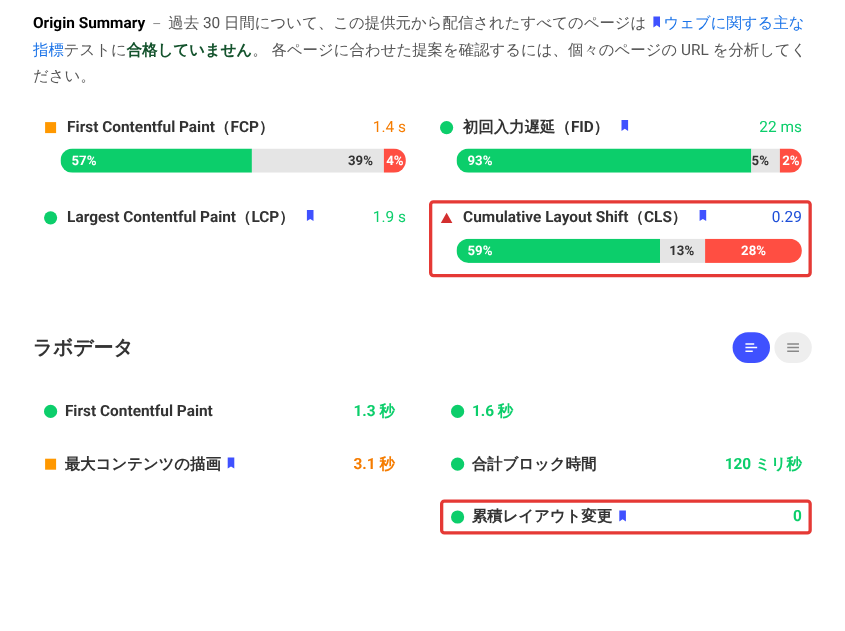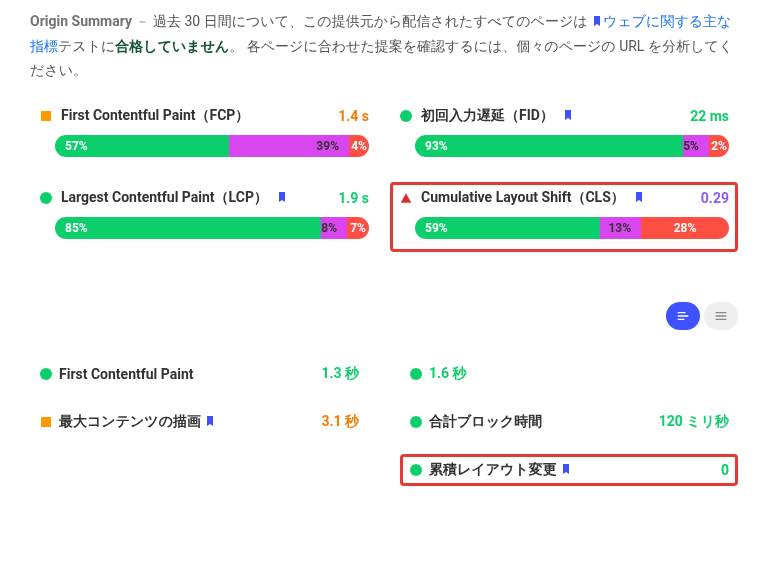--- a/index.html
+++ b/index.html
@@ -5,21 +5,21 @@
   * { box-sizing: border-box; margin: 0; padding: 0; }
   body {
     font-family: -apple-system, BlinkMacSystemFont, "Segoe UI", Roboto, "Hiragino Kaku Gothic Pro", "Meiryo", sans-serif;
     background: #fff;
     color: #333;
     width: 768px;
     padding: 10px 30px 20px 30px;
     font-size: 14px;
   }
   .summary-header { margin-bottom: 18px; line-height: 1.7; color:#555;}
-  .summary-title { font-weight: 700; color: #737373; }
+  .summary-title { font-weight: 700; color: #000000; }
   .summary-dash { color:#888; }
   .flag-icon { display:inline-block; vertical-align:-1px; }
   .flag-icon svg { width:12px; height:12px; }
   a.web-link { color: #1a73e8; text-decoration:none; }
   .fail-text { color: #14532d; font-weight:700; }
   .metrics-grid {
     display:grid;
     grid-template-columns: 1fr 1fr;
     column-gap: 32px;
     row-gap: 28px;
@@ -27,26 +27,26 @@
     gap: 12px;
   }
   .metric { padding: 4px 6px 10px 6px; border:3px solid transparent; border-radius:4px;}
   .metric.hl { border-color:#e53935; }
   .metric-head { display:flex; align-items:center; gap:8px; margin-bottom:10px;}
   .bullet { width:14px; height:14px; display:inline-flex; align-items:center; justify-content:center;}
   .bullet.circle-green::before{content:"";width:12px;height:12px;border-radius:50%;background:#0cce6b;display:block;}
   .bullet.square-orange::before{content:"";width:10px;height:10px;background:#ff9800;display:block;}
   .bullet.triangle-red svg{width:14px;height:14px;}
   .metric-name { font-weight:700; color:#333; flex:0 1 auto;}
-  .metric-value { margin-left:auto; font-weight:700; }
-  .val-green{color:#0cce6b;} .val-orange{color:#f57c00;} .val-red{color:#8b5cf6;}
+  .metric-value { margin-left:auto; font-weight:400; }
+  .val-green{color:#0cce6b;} .val-orange{color:#f57c00;} .val-red{color:#1d4ed8;}
   .bar { display:flex; height:22px; border-radius:11px; overflow:hidden; font-size:12px; font-weight:700; color:#fff;margin-left:16px;}
   .seg { display:flex; align-items:center; padding:0 10px;}
   .seg.g{background:#0cce6b;}
-  .seg.o{background:#d946ef; color:#333; justify-content:flex-end;padding-left:16px;}
+  .seg.o{background:#e5e5e5; color:#333; justify-content:flex-end;padding-left:16px;}
   .seg.r{background:#ff4e42; justify-content:center;}
   .section-head { display:flex; align-items:center; margin: 40px 0 28px 0;}
   .section-title{ font-weight:700; font-size:18px; color:#333;}
   .view-toggle { margin-left:auto; display:flex; gap:4px;}
   .tog-btn{ width:34px; height:28px; border-radius:14px; display:flex; align-items:center; justify-content:center; background:#eee; cursor:pointer;}
   .tog-btn.active{ background:#3f51ff; }
   .tog-btn svg{width:16px;height:16px;}
   .lab-grid{ display:grid; grid-template-columns:1fr 1fr; column-gap:32px; row-gap:16px;}
   .lab-row{ display:flex; align-items:center; gap:6px; padding:4px 6px; border:3px solid transparent; border-radius:4px;}
   .lab-row.hl{ border-color:#e53935;}
@@ -97,25 +97,20 @@
     </div>
     <div class="metric">
     <div class="metric-head">
       <span class="bullet circle-green"></span>
       <span class="metric-name">Largest Contentful Paint（LCP）</span>
       <span class="flag-icon"><svg viewBox="0 0 24 24">
             <path fill="#3f51ff" d="M6 2h12v20l-6-4-6 4z"></path>
           </svg></span>
       <span class="metric-value val-green">1.9 s</span>
     </div>
-    <div class="bar">
-      <div class="seg g" style="width:85%">85%</div>
-      <div class="seg o" style="width:8%">8%</div>
-      <div class="seg r" style="width:7%">7%</div>
-    </div>
     </div>
     <div class="metric hl">
     <div class="metric-head">
       <span class="bullet triangle-red">
           <svg viewBox="0 0 24 24">
             <path fill="#d32f2f" d="M12 4l9 16H3z"></path>
           </svg>
         </span>
       <span class="metric-name">Cumulative Layout Shift（CLS）</span>
       <span class="flag-icon"><svg viewBox="0 0 24 24">
@@ -125,20 +120,21 @@
     </div>
     <div class="bar">
       <div class="seg g" style="width:59%">59%</div>
       <div class="seg o" style="width:13%">13%</div>
       <div class="seg r" style="width:28%">28%</div>
     </div>
     </div>
   </div>
 
 <div class="section-head">
+  <div class="section-title">ラボデータ</div>
   <div class="view-toggle">
     <div class="tog-btn active">
       <svg viewBox="0 0 24 24">
           <path fill="#fff" d="M4 6h12v2H4zM4 11h16v2H4zM4 16h10v2H4z"></path>
         </svg>
     </div>
     <div class="tog-btn">
       <svg viewBox="0 0 24 24">
           <path fill="#888" d="M4 6h16v2H4zM4 11h16v2H4zM4 16h16v2H4z"></path>
         </svg>

